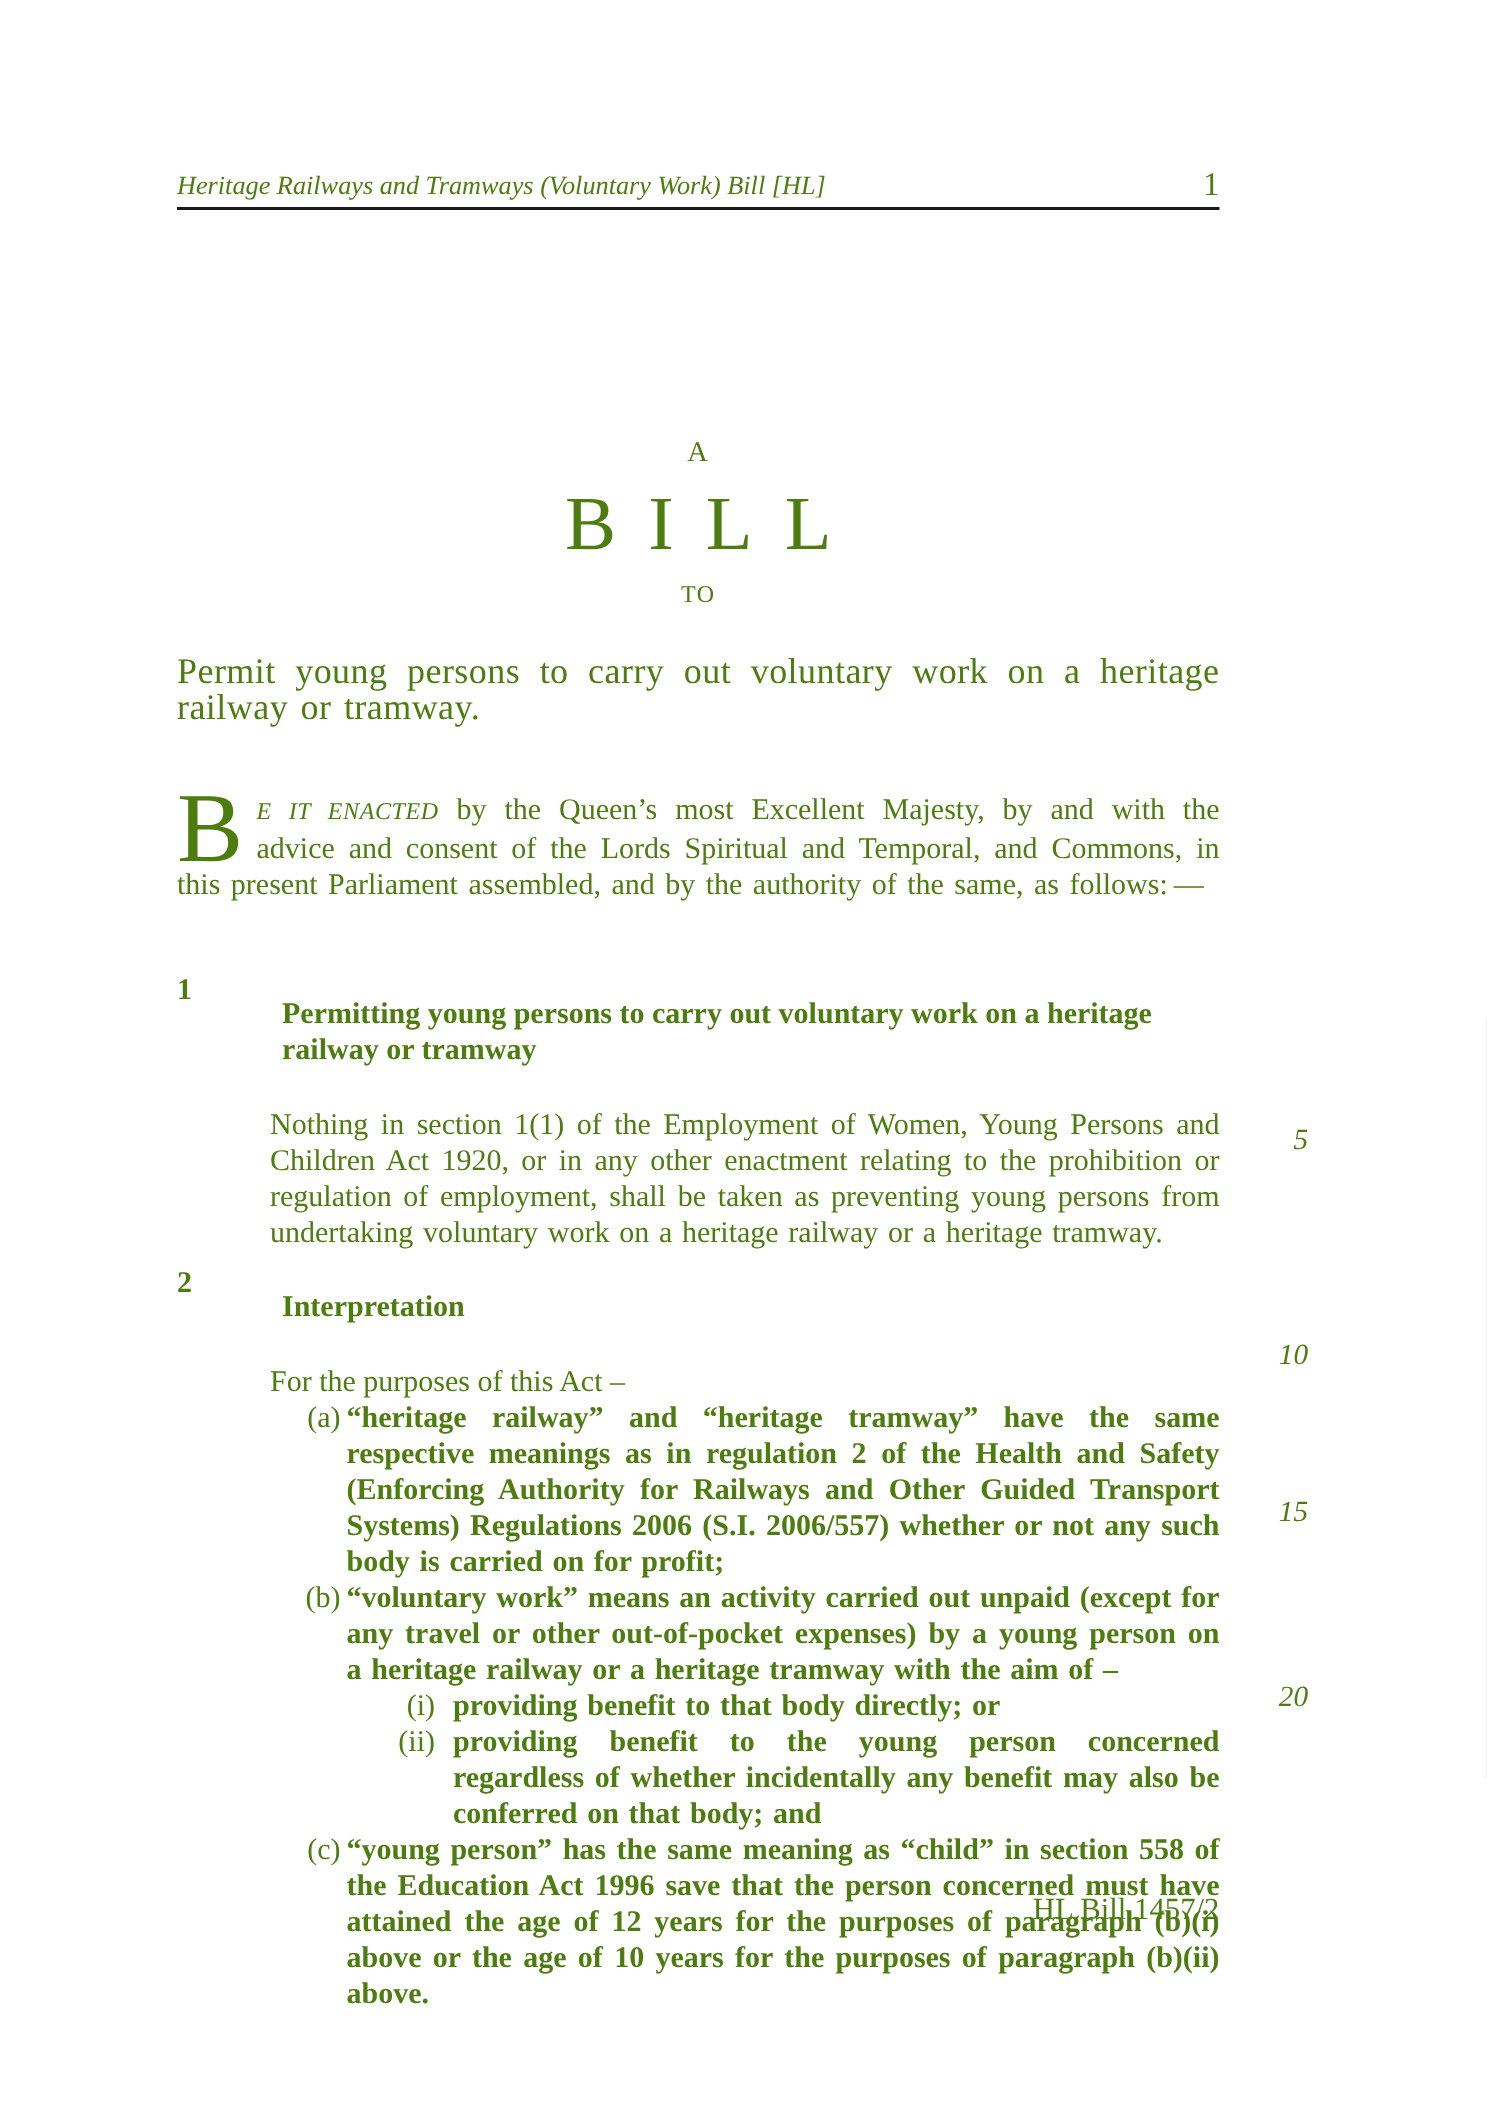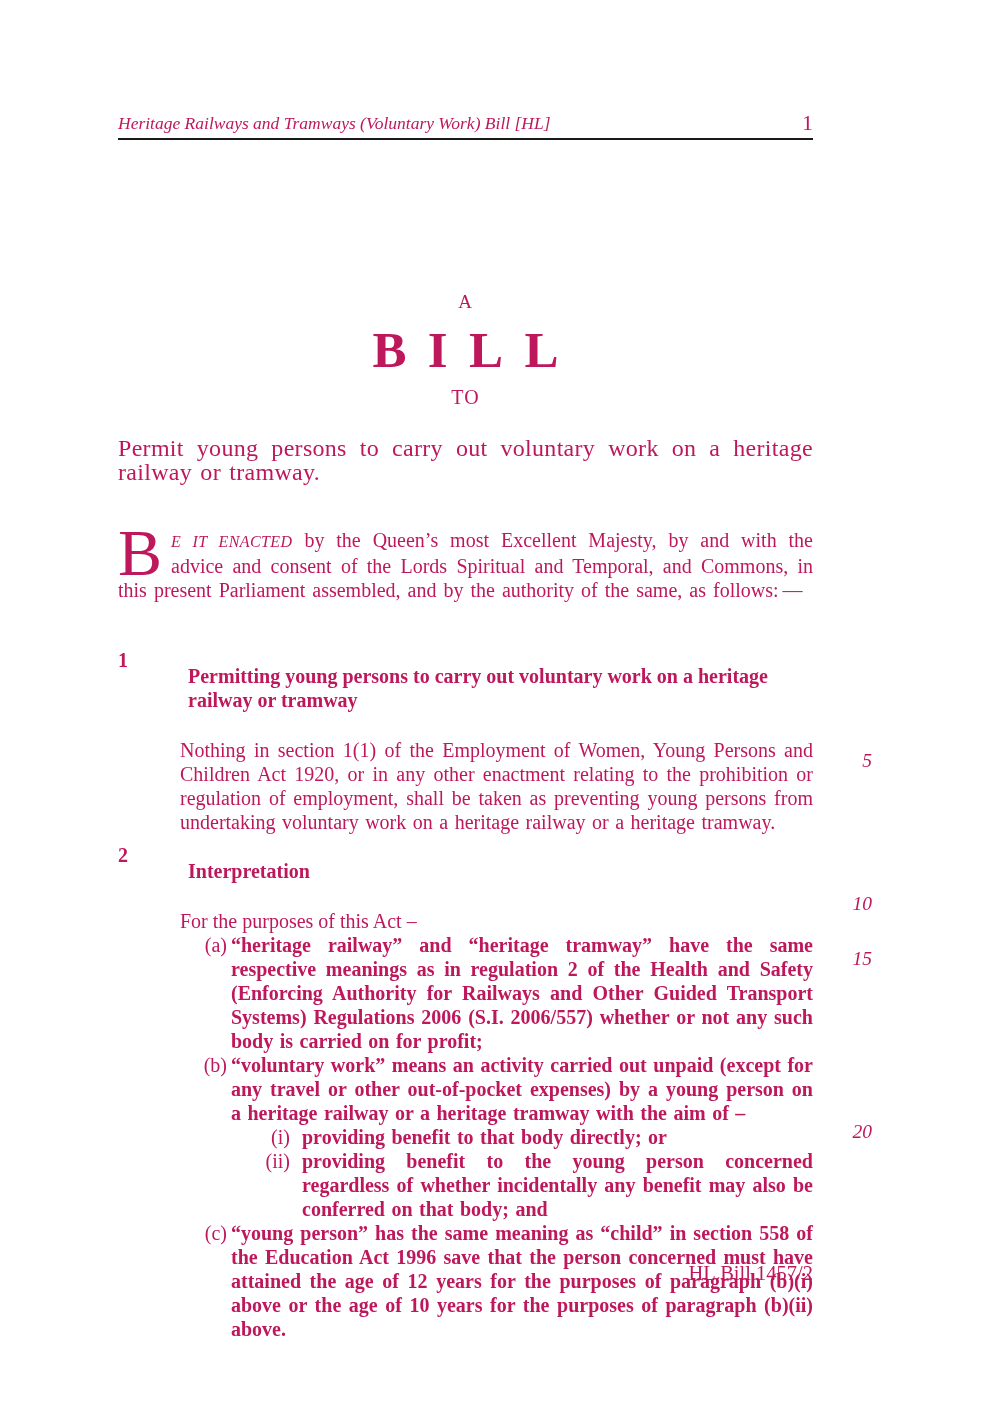--- a/index.html
+++ b/index.html
@@ -3,47 +3,47 @@
 <meta charset="utf-8">
 <style>
   * { box-sizing: border-box; }
   html, body { margin: 0; padding: 0; background: #e8e8e8; }
   .page {
     position: relative;
     width: 991px;
     height: 1403px;
     margin: 0 auto;
     background: #ffffff;
-    color: #be185d;
+    color: #4d7c0f;
     font-family: "Liberation Serif", "DejaVu Serif", serif;
     padding: 112px 178px 0 118px;
     overflow: hidden;
   }
   
   .page-header {
     display: flex;
     justify-content: space-between;
     align-items: flex-end;
     border-bottom: 2px solid #1a1a1a;
     padding-bottom: 4px;
   }
   .running-title { font-style: italic; font-size: 17.5px; line-height: 22px; }
   .page-number   { font-size: 22px; line-height: 22px; }
   
   .bill-head { text-align: center; margin-top: 152px; }
   .article-a { font-size: 19px; line-height: 20px; letter-spacing: 1px; }
   .bill-word {
     font-size: 51px;
-    font-weight: bold;
+    font-weight: normal;
     line-height: 52px;
     margin-top: 12px;
     letter-spacing: 0.42em;
     text-indent: 0.42em; 
   }
-  .to-word { font-size: 20px; line-height: 18px; margin-top: 12px; letter-spacing: 1px; }
+  .to-word { font-size: 16px; line-height: 18px; margin-top: 12px; letter-spacing: 1px; }
   
   .long-title {
     margin: 30px 0 0 0;
     font-size: 24px;
     line-height: 24px;
     text-align: justify;
     letter-spacing: 0.3px;
     word-spacing: 2px;
   }
   
@@ -174,21 +174,21 @@
     </div>
 
     <div class="para">
       <span class="para-label">(c)</span>
       <p class="para-text">“young person” has the same meaning as “child” in section 558 of the Education Act 1996 save that the person concerned must have attained the age of 12 years for the purposes of paragraph (b)(i) above or the age of 10 years for the purposes of paragraph (b)(ii) above.</p>
     </div>
   </section>
 
   <span class="line-num" style="top:749px">5</span>
   <span class="line-num" style="top:892px">10</span>
-  <span class="line-num" style="top:947px">15</span>
+  <span class="line-num" style="top:997px">15</span>
   <span class="line-num" style="top:1120px">20</span>
 
   <footer class="page-footer">
     <span>HL Bill 14</span>
     <span>57/2</span>
   </footer>
 
 </div>
 
 </body></html>

